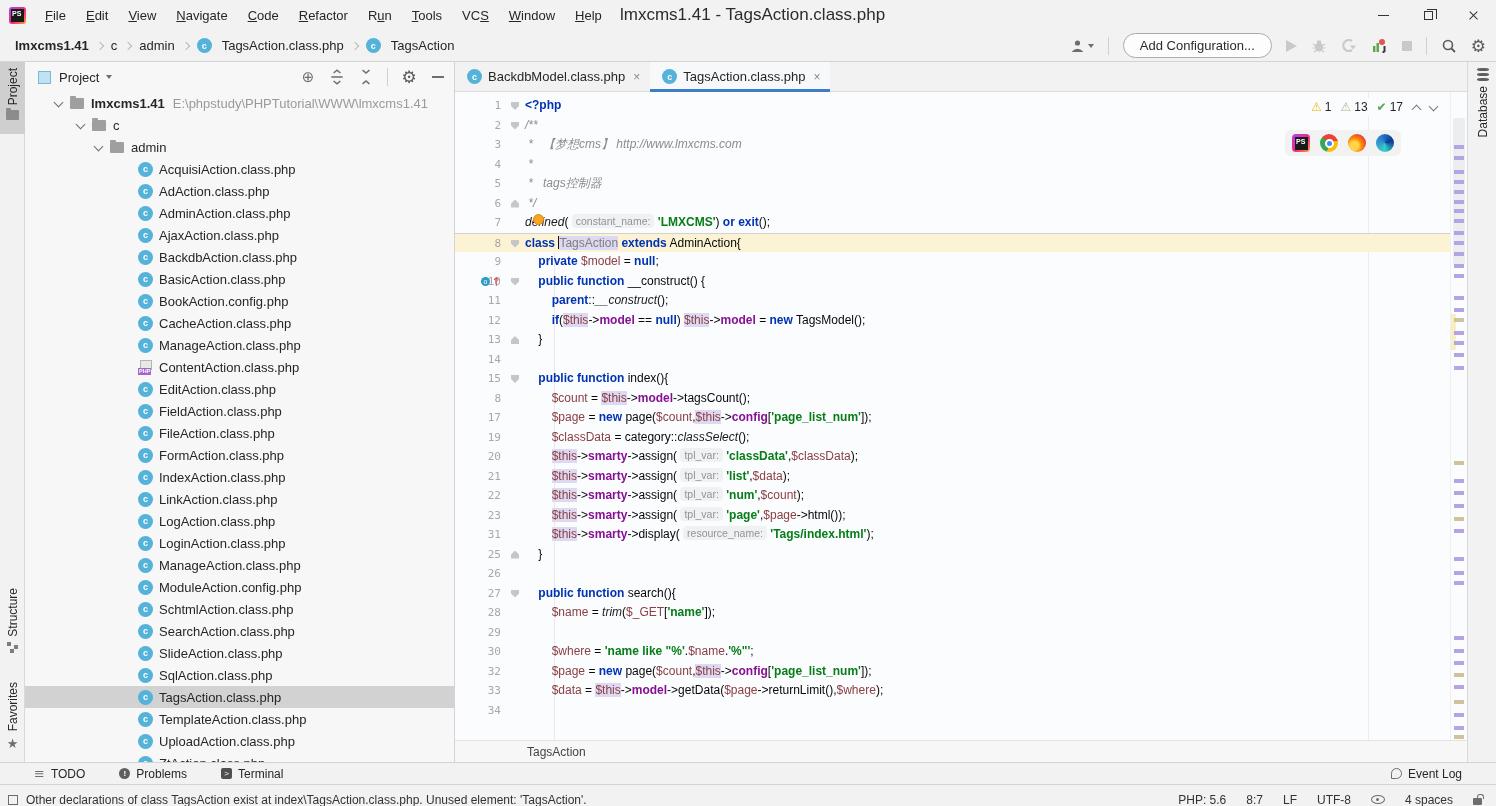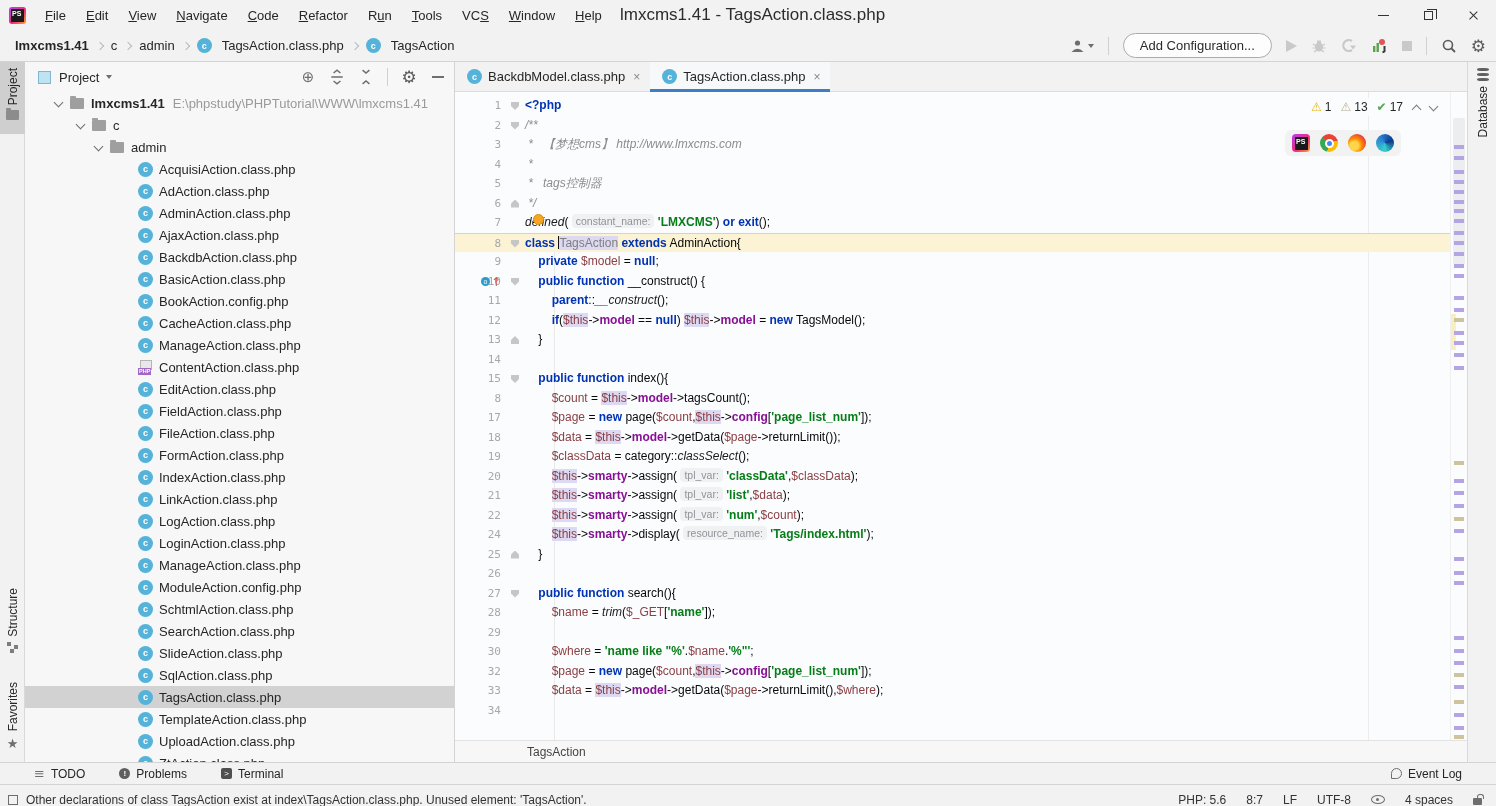--- a/index.html
+++ b/index.html
@@ -534,41 +534,41 @@
             </div>
             <div class="code-row">
               <div class="gutter">8</div>
               <pre class="ltext"><span class="tk-d">        </span><span class="tk-v">$count</span><span class="tk-d"> = </span><span class="tk-t">$this</span><span class="tk-d">-&gt;</span><span class="tk-f">model</span><span class="tk-d">-&gt;tagsCount();</span></pre>
             </div>
             <div class="code-row">
               <div class="gutter">17</div>
               <pre class="ltext"><span class="tk-d">        </span><span class="tk-v">$page</span><span class="tk-d"> = </span><span class="tk-k">new</span><span class="tk-d"> page(</span><span class="tk-v">$count</span><span class="tk-d">,</span><span class="tk-t">$this</span><span class="tk-d">-&gt;</span><span class="tk-f">config</span><span class="tk-d">[</span><span class="tk-s">'page_list_num'</span><span class="tk-d">]);</span></pre>
             </div>
             <div class="code-row">
-              <div class="gutter">18</div>
-              <pre class="ltext"><span class="tk-d">        </span><span class="tk-v">$data</span><span class="tk-d"> = </span><span class="tk-t">$this</span><span class="tk-d">-&gt;</span><span class="tk-f">model</span><span class="tk-d">-&gt;getData(</span><span class="tk-v">$page</span><span class="tk-d">-&gt;returnLimit());</span></pre>
-            </div>
-            <div class="code-row">
               <div class="gutter">19</div>
               <pre class="ltext"><span class="tk-d">        </span><span class="tk-v">$classData</span><span class="tk-d"> = category::</span><span class="tk-it">classSelect</span><span class="tk-d">();</span></pre>
             </div>
             <div class="code-row">
               <div class="gutter">20</div>
               <pre class="ltext"><span class="tk-d">        </span><span class="tk-t">$this</span><span class="tk-d">-&gt;</span><span class="tk-f">smarty</span><span class="tk-d">-&gt;assign( </span><span class="tk-h">tpl_var:</span><span class="tk-d"> </span><span class="tk-s">'classData'</span><span class="tk-d">,</span><span class="tk-v">$classData</span><span class="tk-d">);</span></pre>
             </div>
             <div class="code-row">
               <div class="gutter">21</div>
               <pre class="ltext"><span class="tk-d">        </span><span class="tk-t">$this</span><span class="tk-d">-&gt;</span><span class="tk-f">smarty</span><span class="tk-d">-&gt;assign( </span><span class="tk-h">tpl_var:</span><span class="tk-d"> </span><span class="tk-s">'list'</span><span class="tk-d">,</span><span class="tk-v">$data</span><span class="tk-d">);</span></pre>
             </div>
             <div class="code-row">
               <div class="gutter">22</div>
               <pre class="ltext"><span class="tk-d">        </span><span class="tk-t">$this</span><span class="tk-d">-&gt;</span><span class="tk-f">smarty</span><span class="tk-d">-&gt;assign( </span><span class="tk-h">tpl_var:</span><span class="tk-d"> </span><span class="tk-s">'num'</span><span class="tk-d">,</span><span class="tk-v">$count</span><span class="tk-d">);</span></pre>
             </div>
             <div class="code-row">
-              <div class="gutter">24</div>
+              <div class="gutter">23</div>
+              <pre class="ltext"><span class="tk-d">        </span><span class="tk-t">$this</span><span class="tk-d">-&gt;</span><span class="tk-f">smarty</span><span class="tk-d">-&gt;assign( </span><span class="tk-h">tpl_var:</span><span class="tk-d"> </span><span class="tk-s">'page'</span><span class="tk-d">,</span><span class="tk-v">$page</span><span class="tk-d">-&gt;html());</span></pre>
+            </div>
+            <div class="code-row">
+              <div class="gutter">31</div>
               <pre class="ltext"><span class="tk-d">        </span><span class="tk-t">$this</span><span class="tk-d">-&gt;</span><span class="tk-f">smarty</span><span class="tk-d">-&gt;display( </span><span class="tk-h">resource_name:</span><span class="tk-d"> </span><span class="tk-s">'Tags/index.html'</span><span class="tk-d">);</span></pre>
             </div>
             <div class="code-row">
               <div class="gutter">25<span class="fold fe"></span></div>
               <pre class="ltext"><span class="tk-d">    }</span></pre>
             </div>
             <div class="code-row">
               <div class="gutter">26</div>
               <pre class="ltext"></pre>
             </div>

